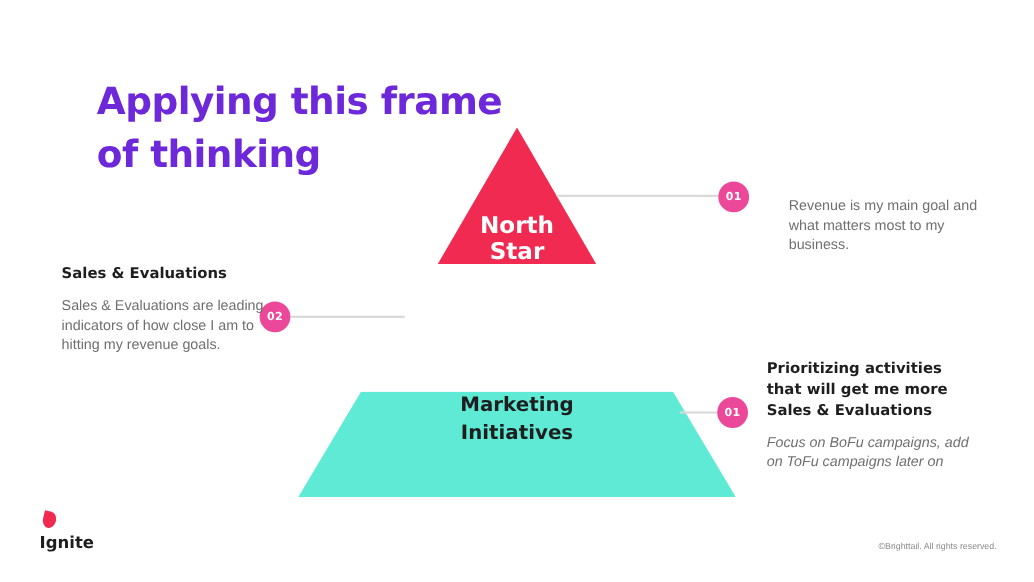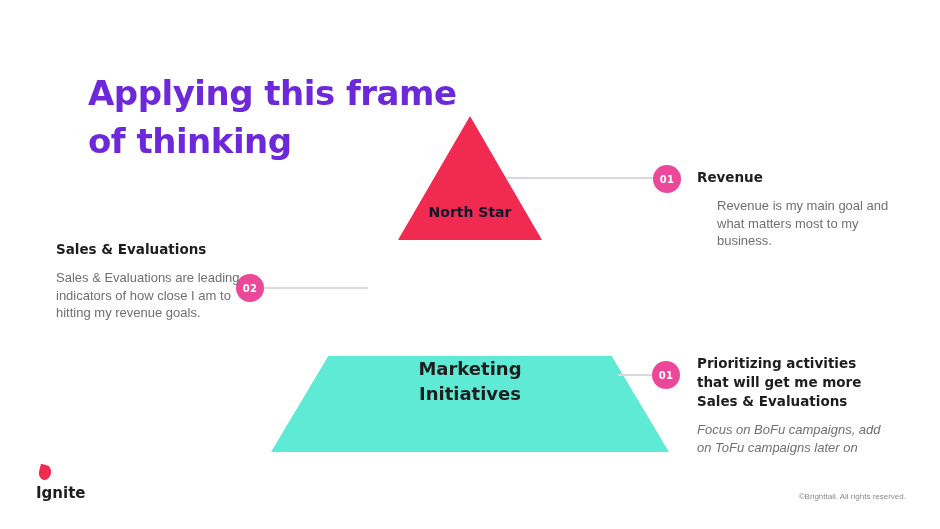--- a/index.html
+++ b/index.html
@@ -28,22 +28,22 @@
 
   
   .level { position: absolute; display: flex; justify-content: center; }
   .level-1 {
     left: 398px; top: 116px; width: 144px; height: 124px;
     background: #F02A50;
     clip-path: polygon(50% 0%, 100% 100%, 0% 100%);
     align-items: flex-end;
   }
   .level-1 .level-label {
-    width: 84px; padding-bottom: 16px;
-    color: #0f172a; font-size: 14px; line-height: 23px;
+    width: 84px; 
+    color: #ffffff; font-size: 21px; line-height: 23px;
   }
   .level-2 {
     left: 330px; top: 244px; width: 280px; height: 108px;
     background: #E9E9E9;
     clip-path: polygon(23.2% 0%, 76.8% 0%, 100% 100%, 0% 100%);
     align-items: center;
   }
   .level-2 .level-label { width: 150px; padding-top: 4px; }
   .level-3 {
     left: 271px; top: 356px; width: 398px; height: 96px;
@@ -80,21 +80,21 @@
     letter-spacing: 0.3px;
   }
   .num-1 { left: 653px; top: 165px; }
   .num-2 { left: 236px; top: 274px; }
   .num-3 { left: 652px; top: 361px; }
 
   
   .callout { position: absolute; }
   .callout-1 { left: 697px; top: 168px; width: 180px; }
   .callout-2 { left: 56px;  top: 240px; width: 205px; }
-  .callout-3 { left: 697px; top: 354px; width: 200px; }
+  .callout-3 { left: 697px; top: 326px; width: 200px; }
   .callout-heading {
     font-family: "DejaVu Sans", sans-serif;
     font-weight: 800;
     font-size: 13.5px;
     line-height: 19px;
     color: #1E1E1E;
   }
   .callout-3 .callout-heading { width: 174px; }
   .callout-body {
     margin-top: 10px;
@@ -150,21 +150,20 @@
 
   <div class="connector connector-1"></div>
   <div class="connector connector-2"></div>
   <div class="connector connector-3"></div>
 
   <div class="num-circle num-1">01</div>
   <div class="num-circle num-2">02</div>
   <div class="num-circle num-3">01</div>
 
   <div class="callout callout-1">
-    <div class="callout-heading">Revenue</div>
     <div class="callout-body">Revenue is my main goal and what matters most to my business.</div>
   </div>
 
   <div class="callout callout-2">
     <div class="callout-heading">Sales &amp; Evaluations</div>
     <div class="callout-body">Sales &amp; Evaluations are leading indicators of how close I am to hitting my revenue goals.</div>
   </div>
 
   <div class="callout callout-3">
     <div class="callout-heading">Prioritizing activities that will get me more Sales &amp; Evaluations</div>

